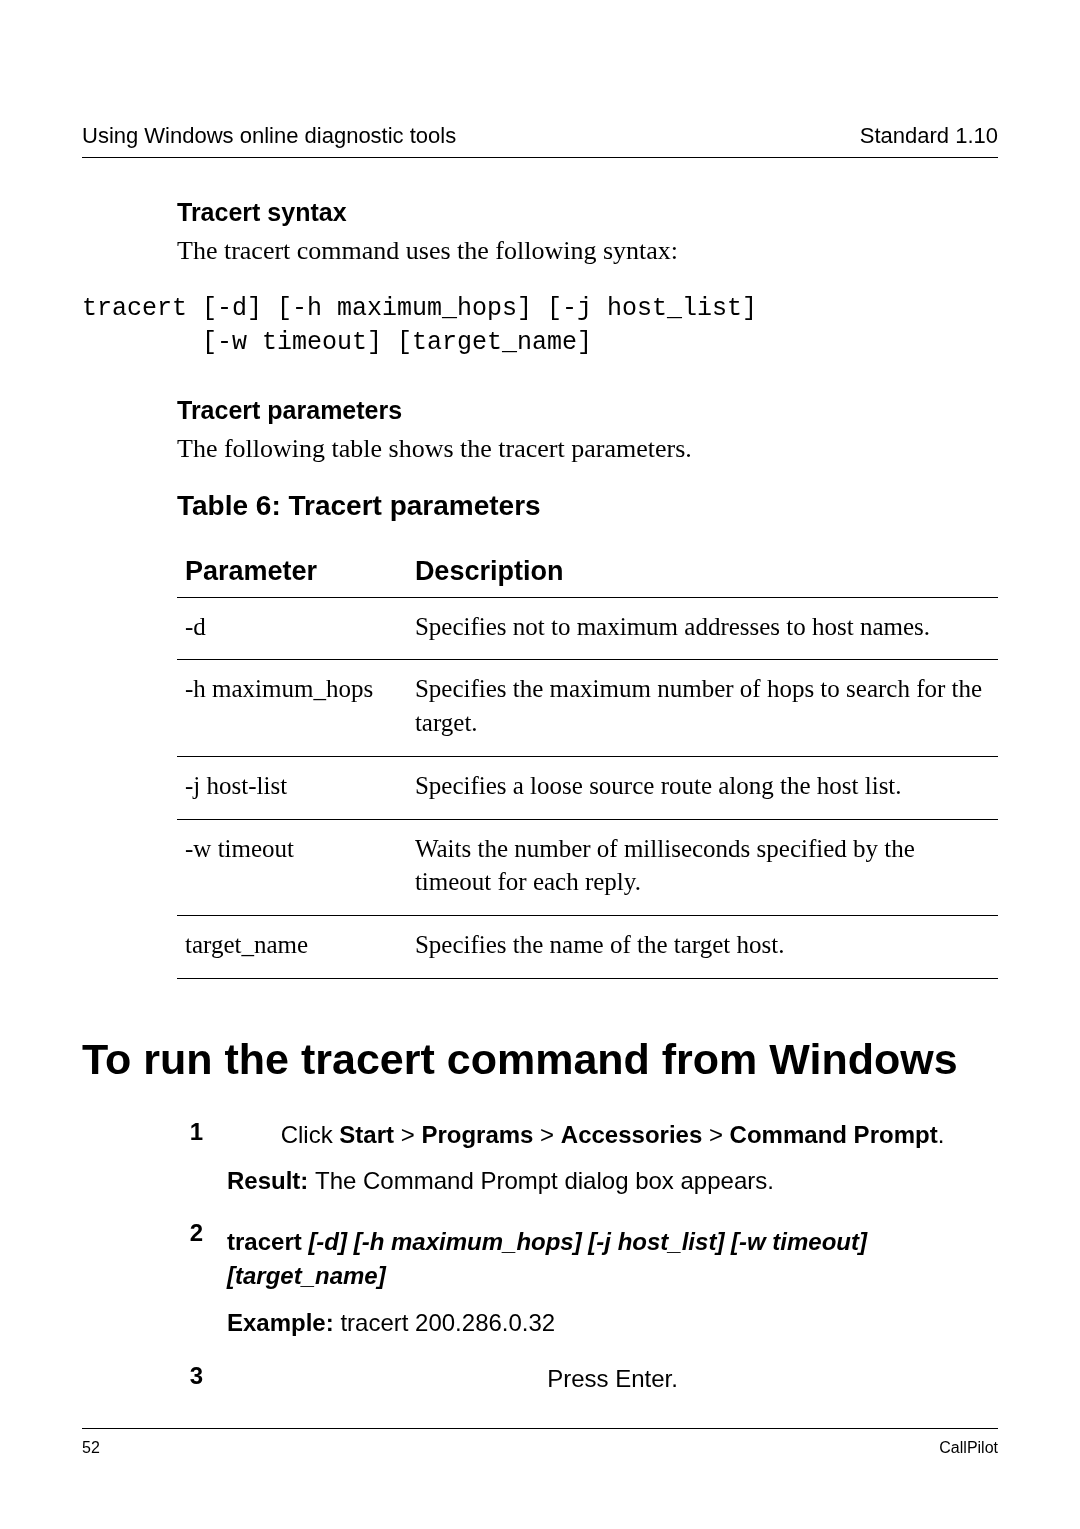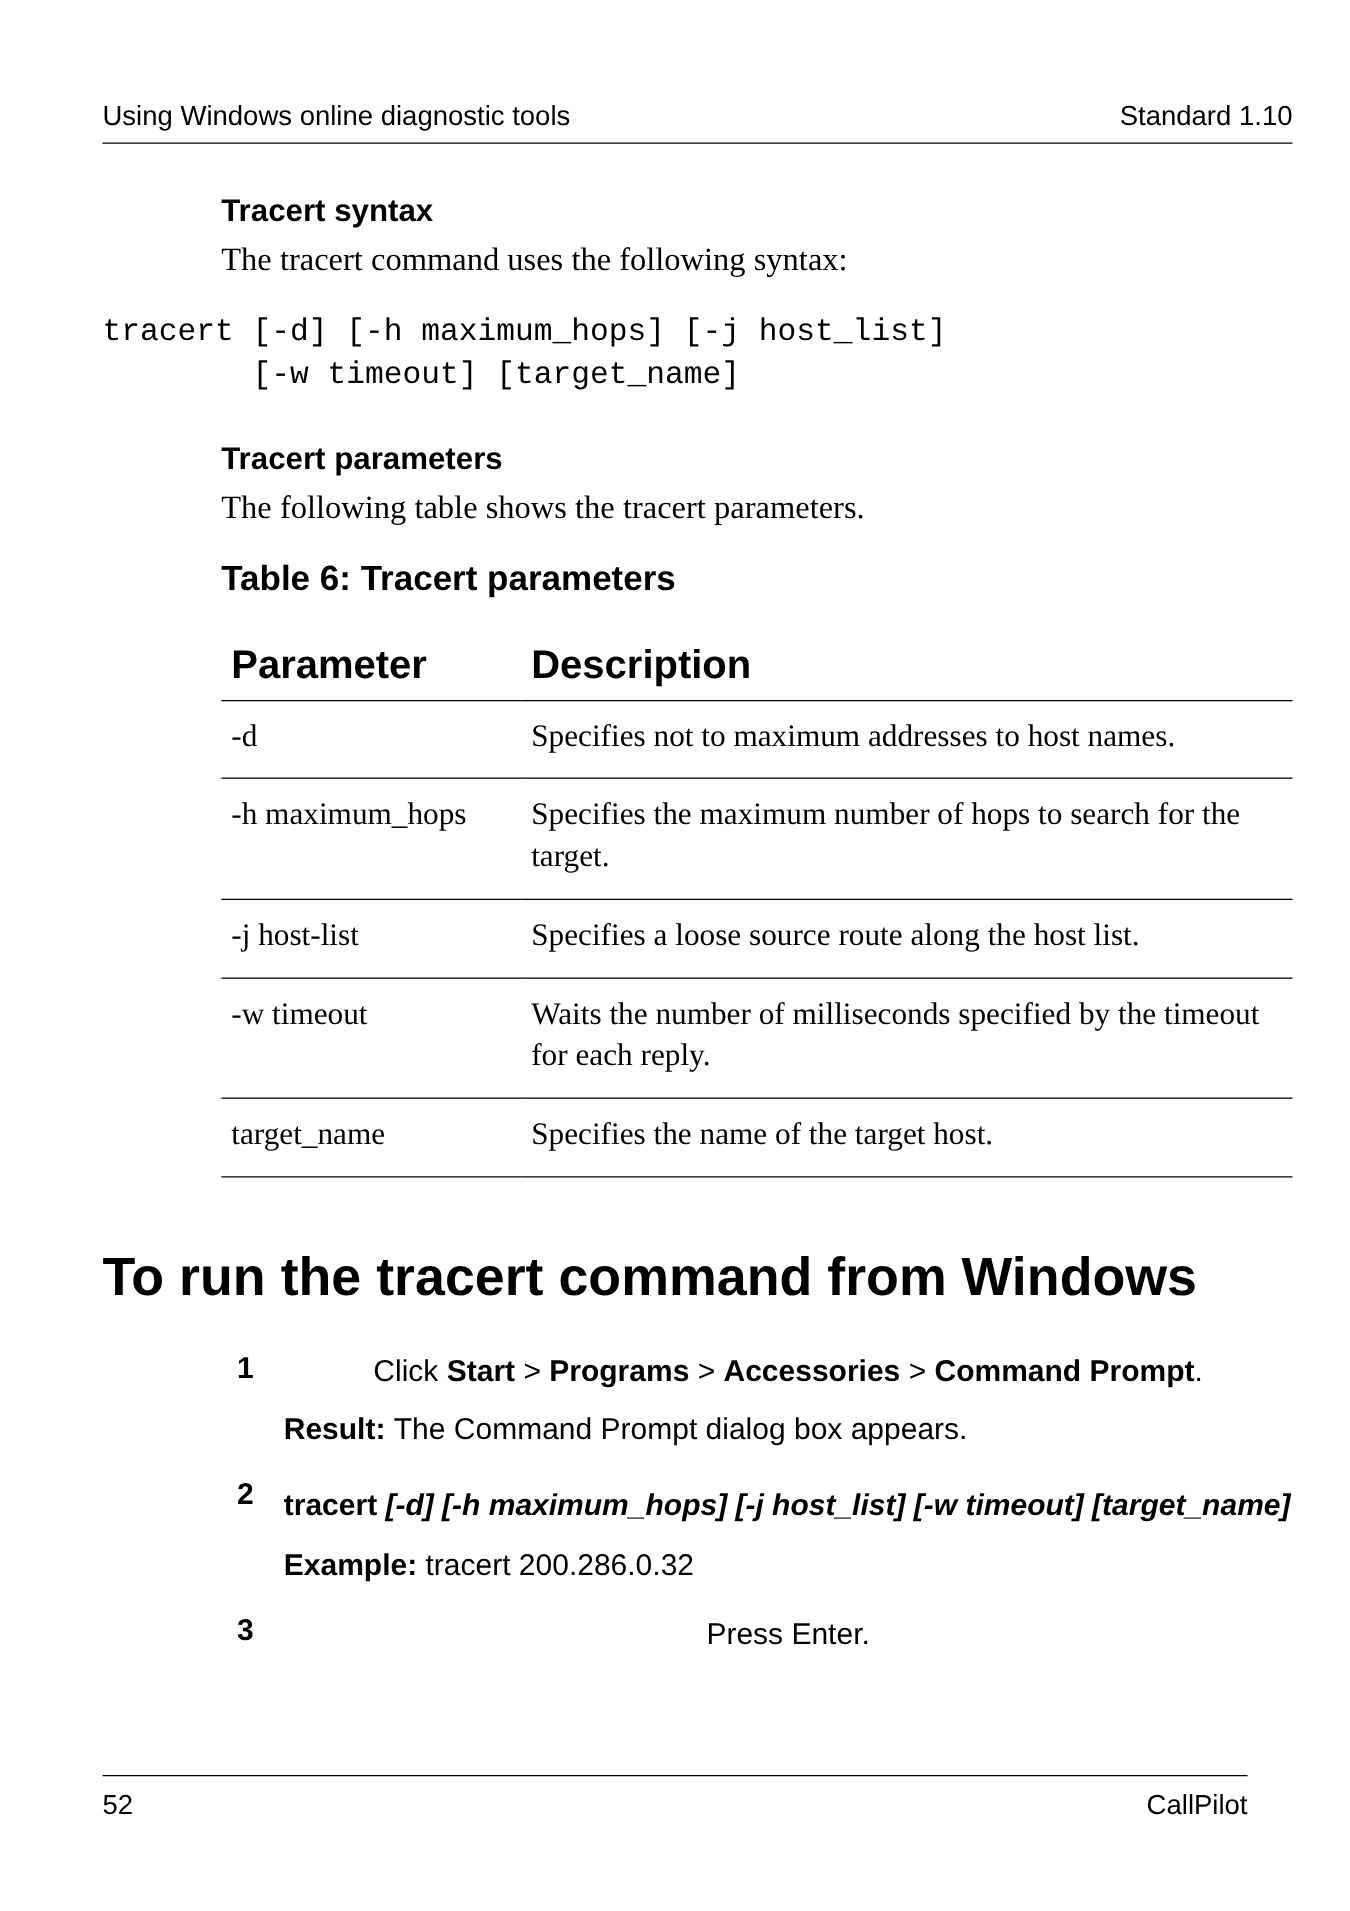--- a/index.html
+++ b/index.html
@@ -5,21 +5,22 @@
     * { box-sizing: border-box; margin: 0; padding: 0; }
     body {
       width: 1080px;
       height: 1529px;
       background: #ffffff;
       font-family: Georgia, 'Times New Roman', serif;
       color: #000000;
       position: relative;
     }
     .page {
-      padding: 80px 46px 60px 82px;
+      padding: 80px 82px 60px 82px;
+      margin-top: 43px;
     }
     .header {
       display: flex;
       justify-content: space-between;
       font-family: Arial, Helvetica, sans-serif;
       font-size: 22px;
       padding-bottom: 8px;
       border-bottom: 1.5px solid #000000;
       margin-bottom: 40px;
     }
@@ -55,21 +56,21 @@
     }
     table.params {
       width: 100%;
       border-collapse: collapse;
       font-size: 25px;
     }
     table.params th {
       font-family: Arial, Helvetica, sans-serif;
       font-weight: bold;
       text-align: left;
-      font-size: 32px;
+      font-size: 27px;
       padding: 8px 8px 10px 8px;
       border-bottom: 1.5px solid #000000;
     }
     table.params td {
       font-family: Georgia, 'Times New Roman', serif;
       padding: 12px 8px 16px 8px;
       border-bottom: 1.5px solid #000000;
       vertical-align: top;
       line-height: 1.35;
     }
@@ -107,21 +108,21 @@
     .bold { font-weight: bold; }
     .ital { font-style: italic; }
     .footer {
       position: absolute;
       bottom: 72px;
       left: 82px;
       right: 82px;
       display: flex;
       justify-content: space-between;
       font-family: Arial, Helvetica, sans-serif;
-      font-size: 22px;
+      font-size: 16px;
       border-top: 1.5px solid #000000;
       padding-top: 10px;
     }
   </style>
 </head>
 <body>
 
 <div class="page">
 
   <div class="header">

